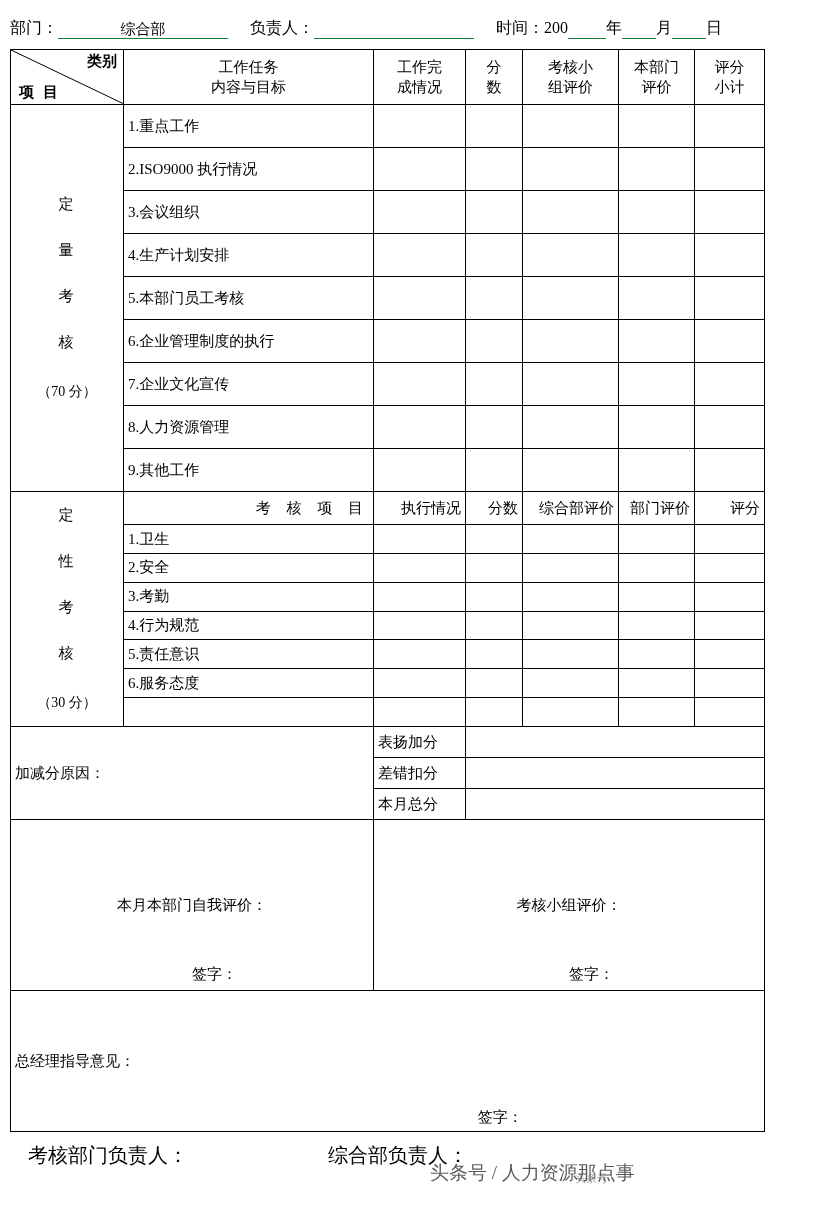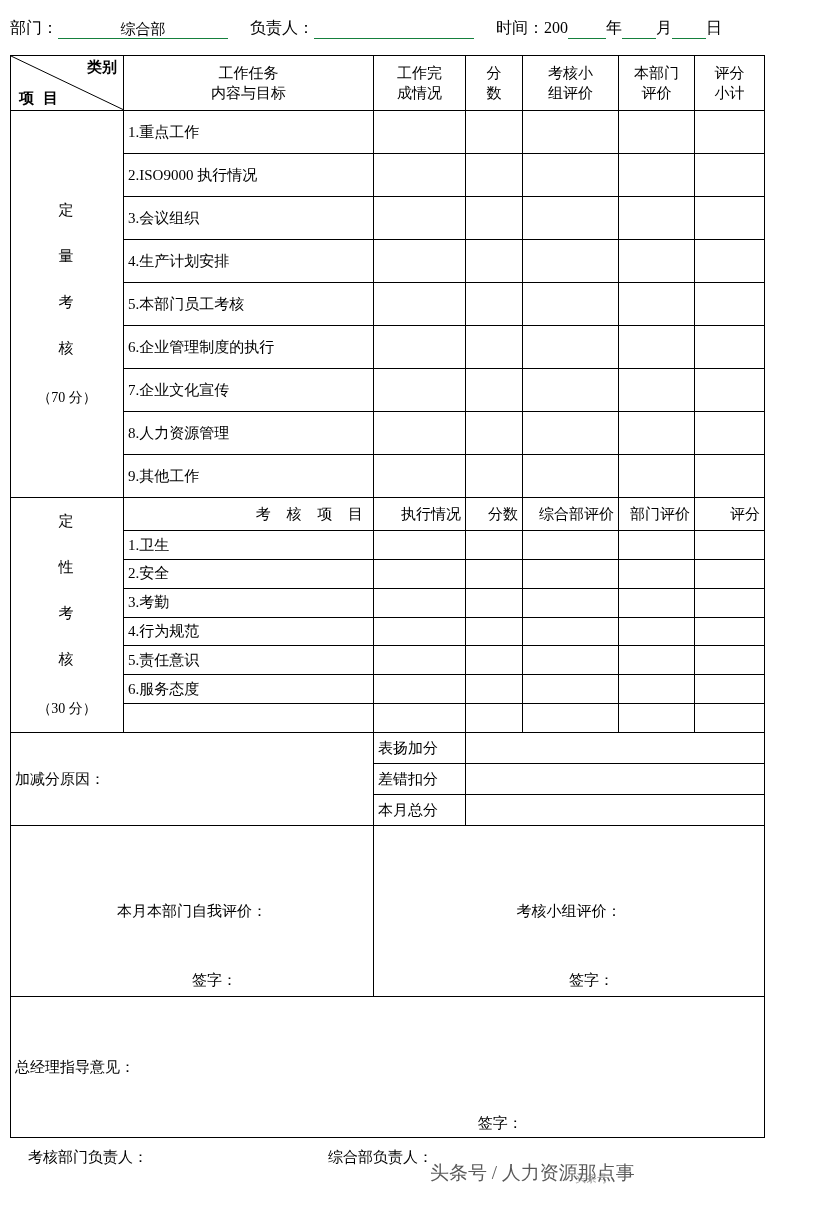--- a/index.html
+++ b/index.html
@@ -41,21 +41,21 @@
     font-size: 15px;
     line-height: 17px;
   }
   .sp-2 { width: 22px; display:inline-block; }
 
   
   table.main {
     border-collapse: collapse;
     width: 683px;
     table-layout: fixed;
-    margin-top: 16px;
+    margin-top: 10px;
   }
   table.main td, table.main th {
     border: 1px solid #000;
     font-weight: normal;
     font-size: 15px;
     padding: 0 4px;
     vertical-align: middle;
   }
   .hdrcell {
     text-align: center;
@@ -155,21 +155,21 @@
   .gm-cell .sign2 {
     position: absolute;
     bottom: 4px;
     left: 62%;
     font-size: 15px;
   }
 
   
   .footer {
     display: flex;
-    font-size: 15px;
+    font-size: 20px;
     padding-top: 10px;
     padding-left: 18px;
   }
   .footer .f1 { width: 300px; }
   .footer .f2 { }
 
   
   .watermark {
     position: absolute;
     left: 430px;

